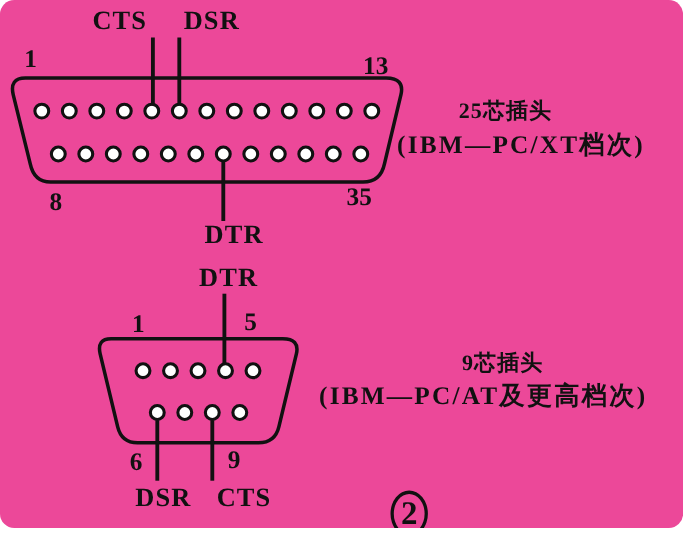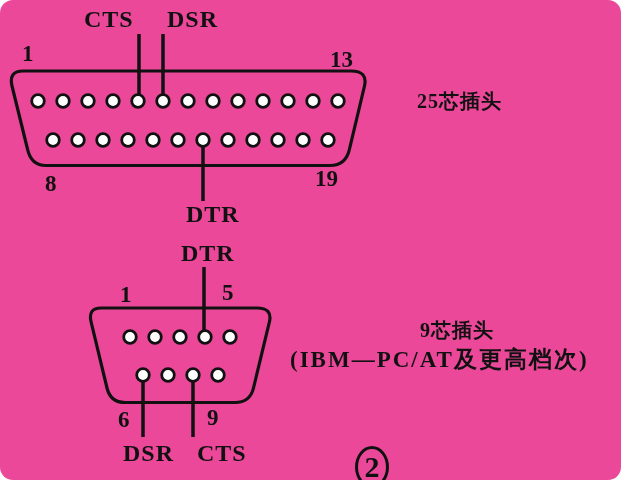--- a/index.html
+++ b/index.html
@@ -103,23 +103,24 @@
       <line stroke-width="3.5" x1="143" y1="382" x2="143" y2="437"></line>
       <line stroke-width="3.5" x1="193" y1="382" x2="193" y2="437"></line>
     </g>
   </svg>
 
   <div class="lbl sig" style="left:84px;  top:7px;">CTS</div>
   <div class="lbl sig" style="left:167px; top:7px;">DSR</div>
   <div class="lbl pin" style="left:22px;  top:42px;">1</div>
   <div class="lbl pin" style="left:330px; top:28px;margin-top:20px;">13</div>
   <div class="lbl pin" style="left:45px;  top:172px;">8</div>
-  <div class="lbl pin" style="left:315px; top:167px;">19</div>
+  <div class="lbl pin" style="left:315px; top:167px;">35</div>
   <div class="lbl sig" style="left:186px; top:202px;">DTR</div>
   <div class="lbl cn-title" style="left:417px; top:91px;">25芯插头</div>
+  <div class="lbl cn-sub" style="left:361px; top:120px;">(IBM—PC/XT档次)</div>
 
   <div class="lbl sig" style="left:181px; top:241px;">DTR</div>
   <div class="lbl pin" style="left:120px; top:283px;">1</div>
   <div class="lbl pin" style="left:222px; top:281px;">5</div>
   <div class="lbl pin" style="left:118px; top:408px;">6</div>
   <div class="lbl pin" style="left:207px; top:406px;">9</div>
   <div class="lbl sig" style="left:123px; top:441px;">DSR</div>
   <div class="lbl sig" style="left:197px; top:441px;">CTS</div>
   <div class="lbl cn-title" style="left:420px; top:320px;">9芯插头</div>
   <div class="lbl cn-sub" style="left:290px; top:348px;">(IBM—PC/AT及更高档次)</div>

